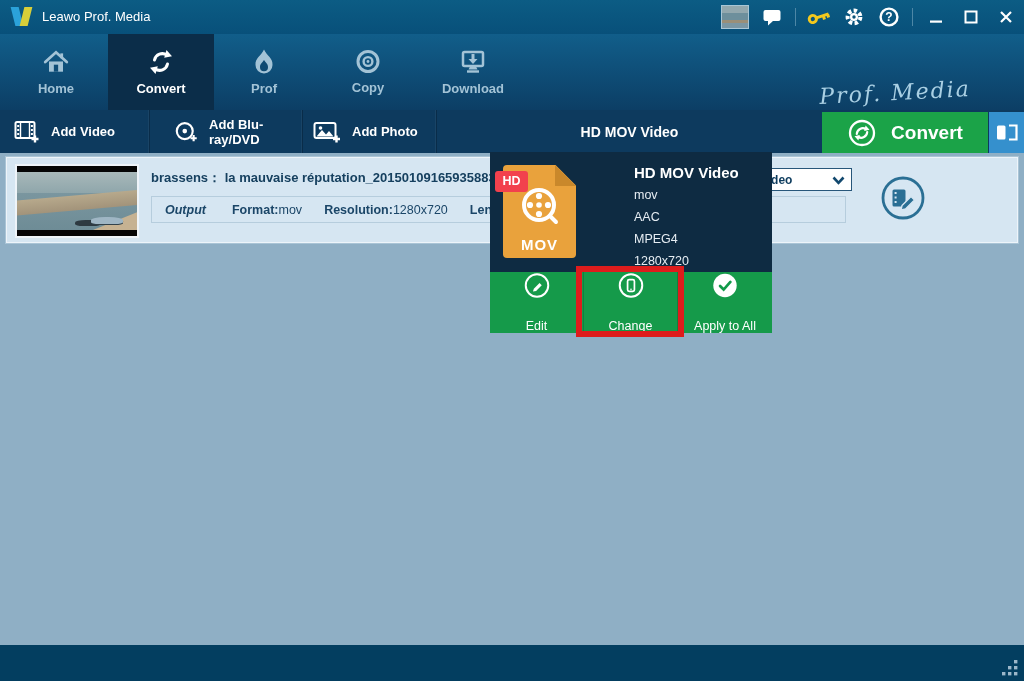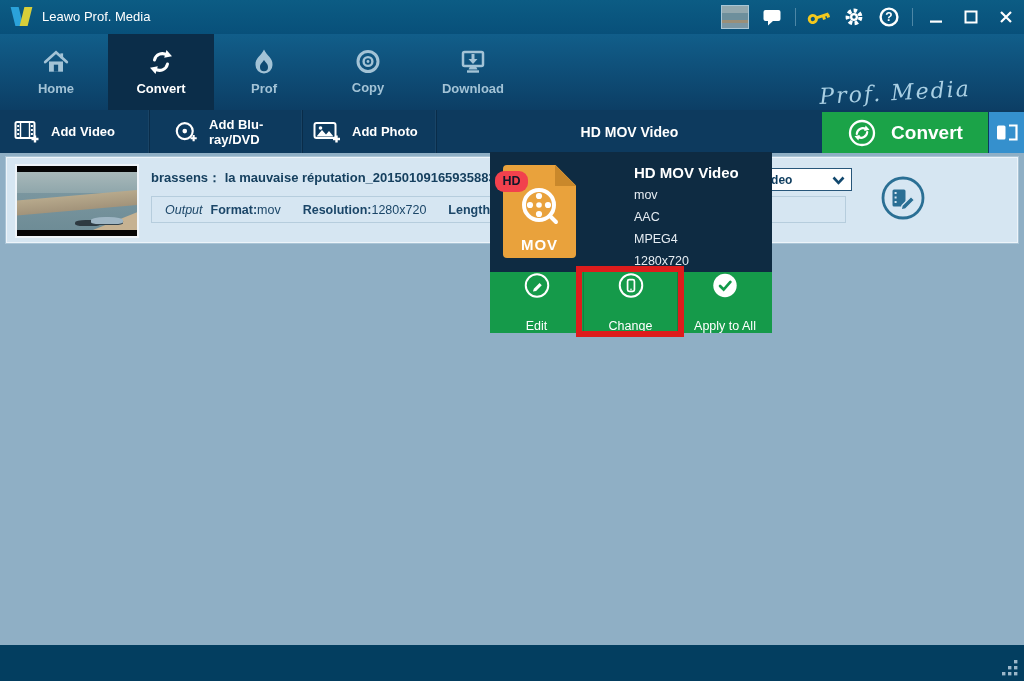--- a/index.html
+++ b/index.html
@@ -52,39 +52,39 @@
   .t-water{position:absolute;left:0;top:38%;width:100%;height:54%;background:linear-gradient(#7a969f,#6e8c96)}
   .t-jetty{position:absolute;left:-6%;top:42%;width:116%;height:22%;background:linear-gradient(#b7a98c,#a2937a);transform:rotate(-5deg)}
   .t-sand{position:absolute;right:0;bottom:8%;width:46%;height:26%;background:#c6b292;clip-path:polygon(18% 100%,100% 0,100% 100%)}
   .t-boat1{position:absolute;left:48%;bottom:14%;width:22%;height:9%;background:#2e3a41;border-radius:40% 40% 30% 30%}
   .t-boat2{position:absolute;left:62%;bottom:17%;width:26%;height:10%;background:#9fb6c4;border-radius:45% 45% 25% 25%;box-shadow:0 1px 0 #33424a}
   .t-bar{position:absolute;left:0;width:100%;height:9%;background:#050505}
   .row-title{position:absolute;left:144px;top:11px;font-size:13px;font-weight:bold;color:#16405f}
   .out-box{position:absolute;left:144px;top:38px;width:695px;height:27px;border:1px solid #b6cddd;box-sizing:border-box;
         display:flex;align-items:center;padding:0 13px;font-size:12.5px;color:#1b4668;gap:8px}
   .out-box .lbl{font-weight:bold}
-  .out-box .output{font-weight:normal;font-style:italic;}
+  .out-box .output{font-weight:bold;font-style:italic;margin-right:18px}
   .out-box .grp{display:flex;margin-right:14px}
   .prof-select{position:absolute;left:642px;top:10px;width:203px;height:23px;background:#fff;border:1px solid #27567a;
         box-sizing:border-box;display:flex;align-items:center;justify-content:center;font-size:12px;font-weight:bold;
         color:#0e3c5e;cursor:pointer}
   .prof-select svg{position:absolute;right:6px;top:7px}
   .row-edit{position:absolute;left:873px;top:17px;cursor:pointer}
 
   
   #popup{left:490px;top:152px;width:282px;height:181px;z-index:40}
   .pop-panel{position:absolute;left:0;top:0;width:282px;height:120px;background:#0e2b42}
   .mov-icon{position:absolute;left:13px;top:13px;width:73px;height:93px}
   .mov-body{position:absolute;inset:0;background:#e9a23c;border-radius:4px;
         clip-path:polygon(0 0,72% 0,100% 22%,100% 100%,0 100%)}
   .mov-fold{position:absolute;right:0;top:0;width:21px;height:21px;background:#c9882b;
         clip-path:polygon(0 0,100% 100%,0 100%)}
   .mov-text{position:absolute;left:0;bottom:5px;width:100%;text-align:center;color:#fff;font-weight:bold;font-size:15px;letter-spacing:1px}
-  .hd-badge{position:absolute;left:-8px;top:6px;width:33px;height:21px;background:#f2414d;border-radius:9px;
-        color:#0f172a;font-weight:bold;font-size:12.5px;text-align:center;line-height:21px}
+  .hd-badge{position:absolute;left:-8px;top:6px;width:33px;height:21px;background:#f2414d;border-radius:3px;
+        color:#ffffff;font-weight:bold;font-size:12.5px;text-align:center;line-height:21px}
   .pop-title{position:absolute;left:144px;top:12px;color:#fff;font-weight:bold;font-size:15px}
   .pop-spec{position:absolute;left:144px;color:#e6edf3;font-size:12.5px}
   .pop-buttons{position:absolute;left:0;top:120px;width:282px;height:61px;display:flex}
   .pop-btn{width:94px;height:61px;background:#159a4a;display:flex;flex-direction:column;align-items:center;
         justify-content:center;gap:20px;color:#fff;font-size:12.5px;cursor:pointer;box-sizing:border-box;border-right:1px solid #0f8240}
   .pop-btn:last-child{border-right:none}
   #redHighlight{left:576px;top:266px;width:108px;height:71px;border:6px solid #de1c1c;box-sizing:border-box;z-index:50;pointer-events:none}
 
   
   #statusbar{left:0;top:645px;width:1024px;height:36px;background:#033e60;z-index:10}

